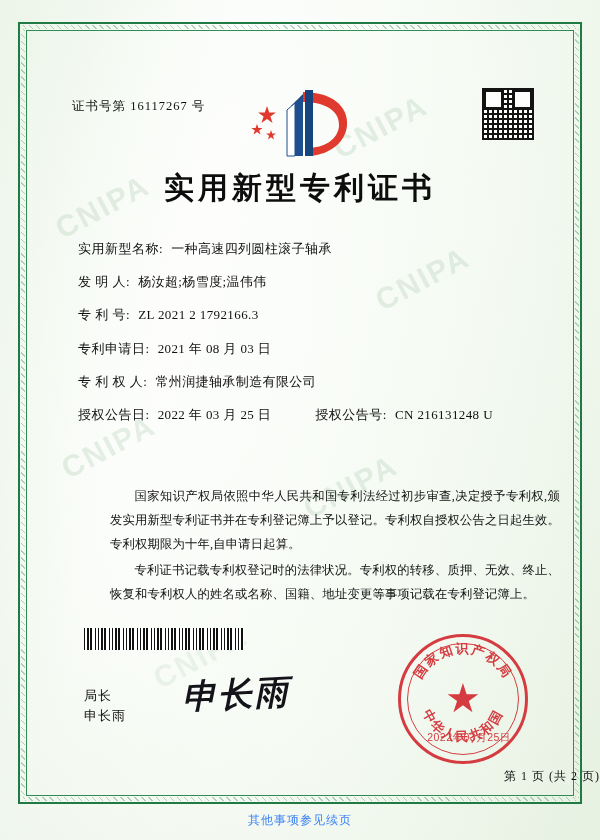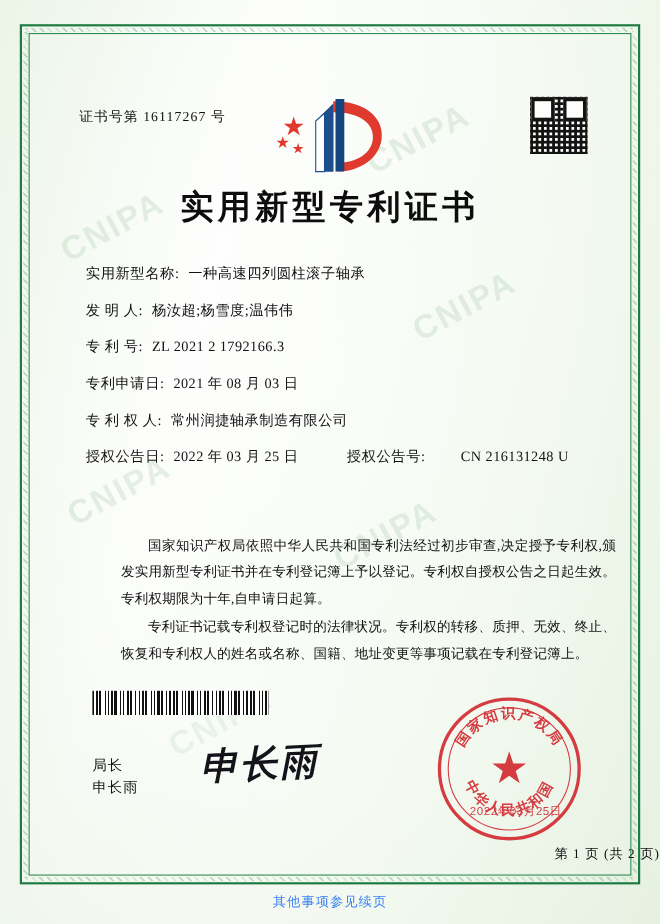--- a/index.html
+++ b/index.html
@@ -154,21 +154,20 @@
     color: #111;
     letter-spacing: 0.4px;
   }
   .row.two-col {
     justify-content: flex-start;
   }
   .row .second {
     margin-left: 44px;
     display: flex;
     align-items: baseline;
-    gap: 24px;
   }
 
   
   .body-text {
     position: absolute;
     left: 78px; top: 485px;
     width: 450px;
     font-size: 12.3px;
     line-height: 1.95;
     text-align: justify;

